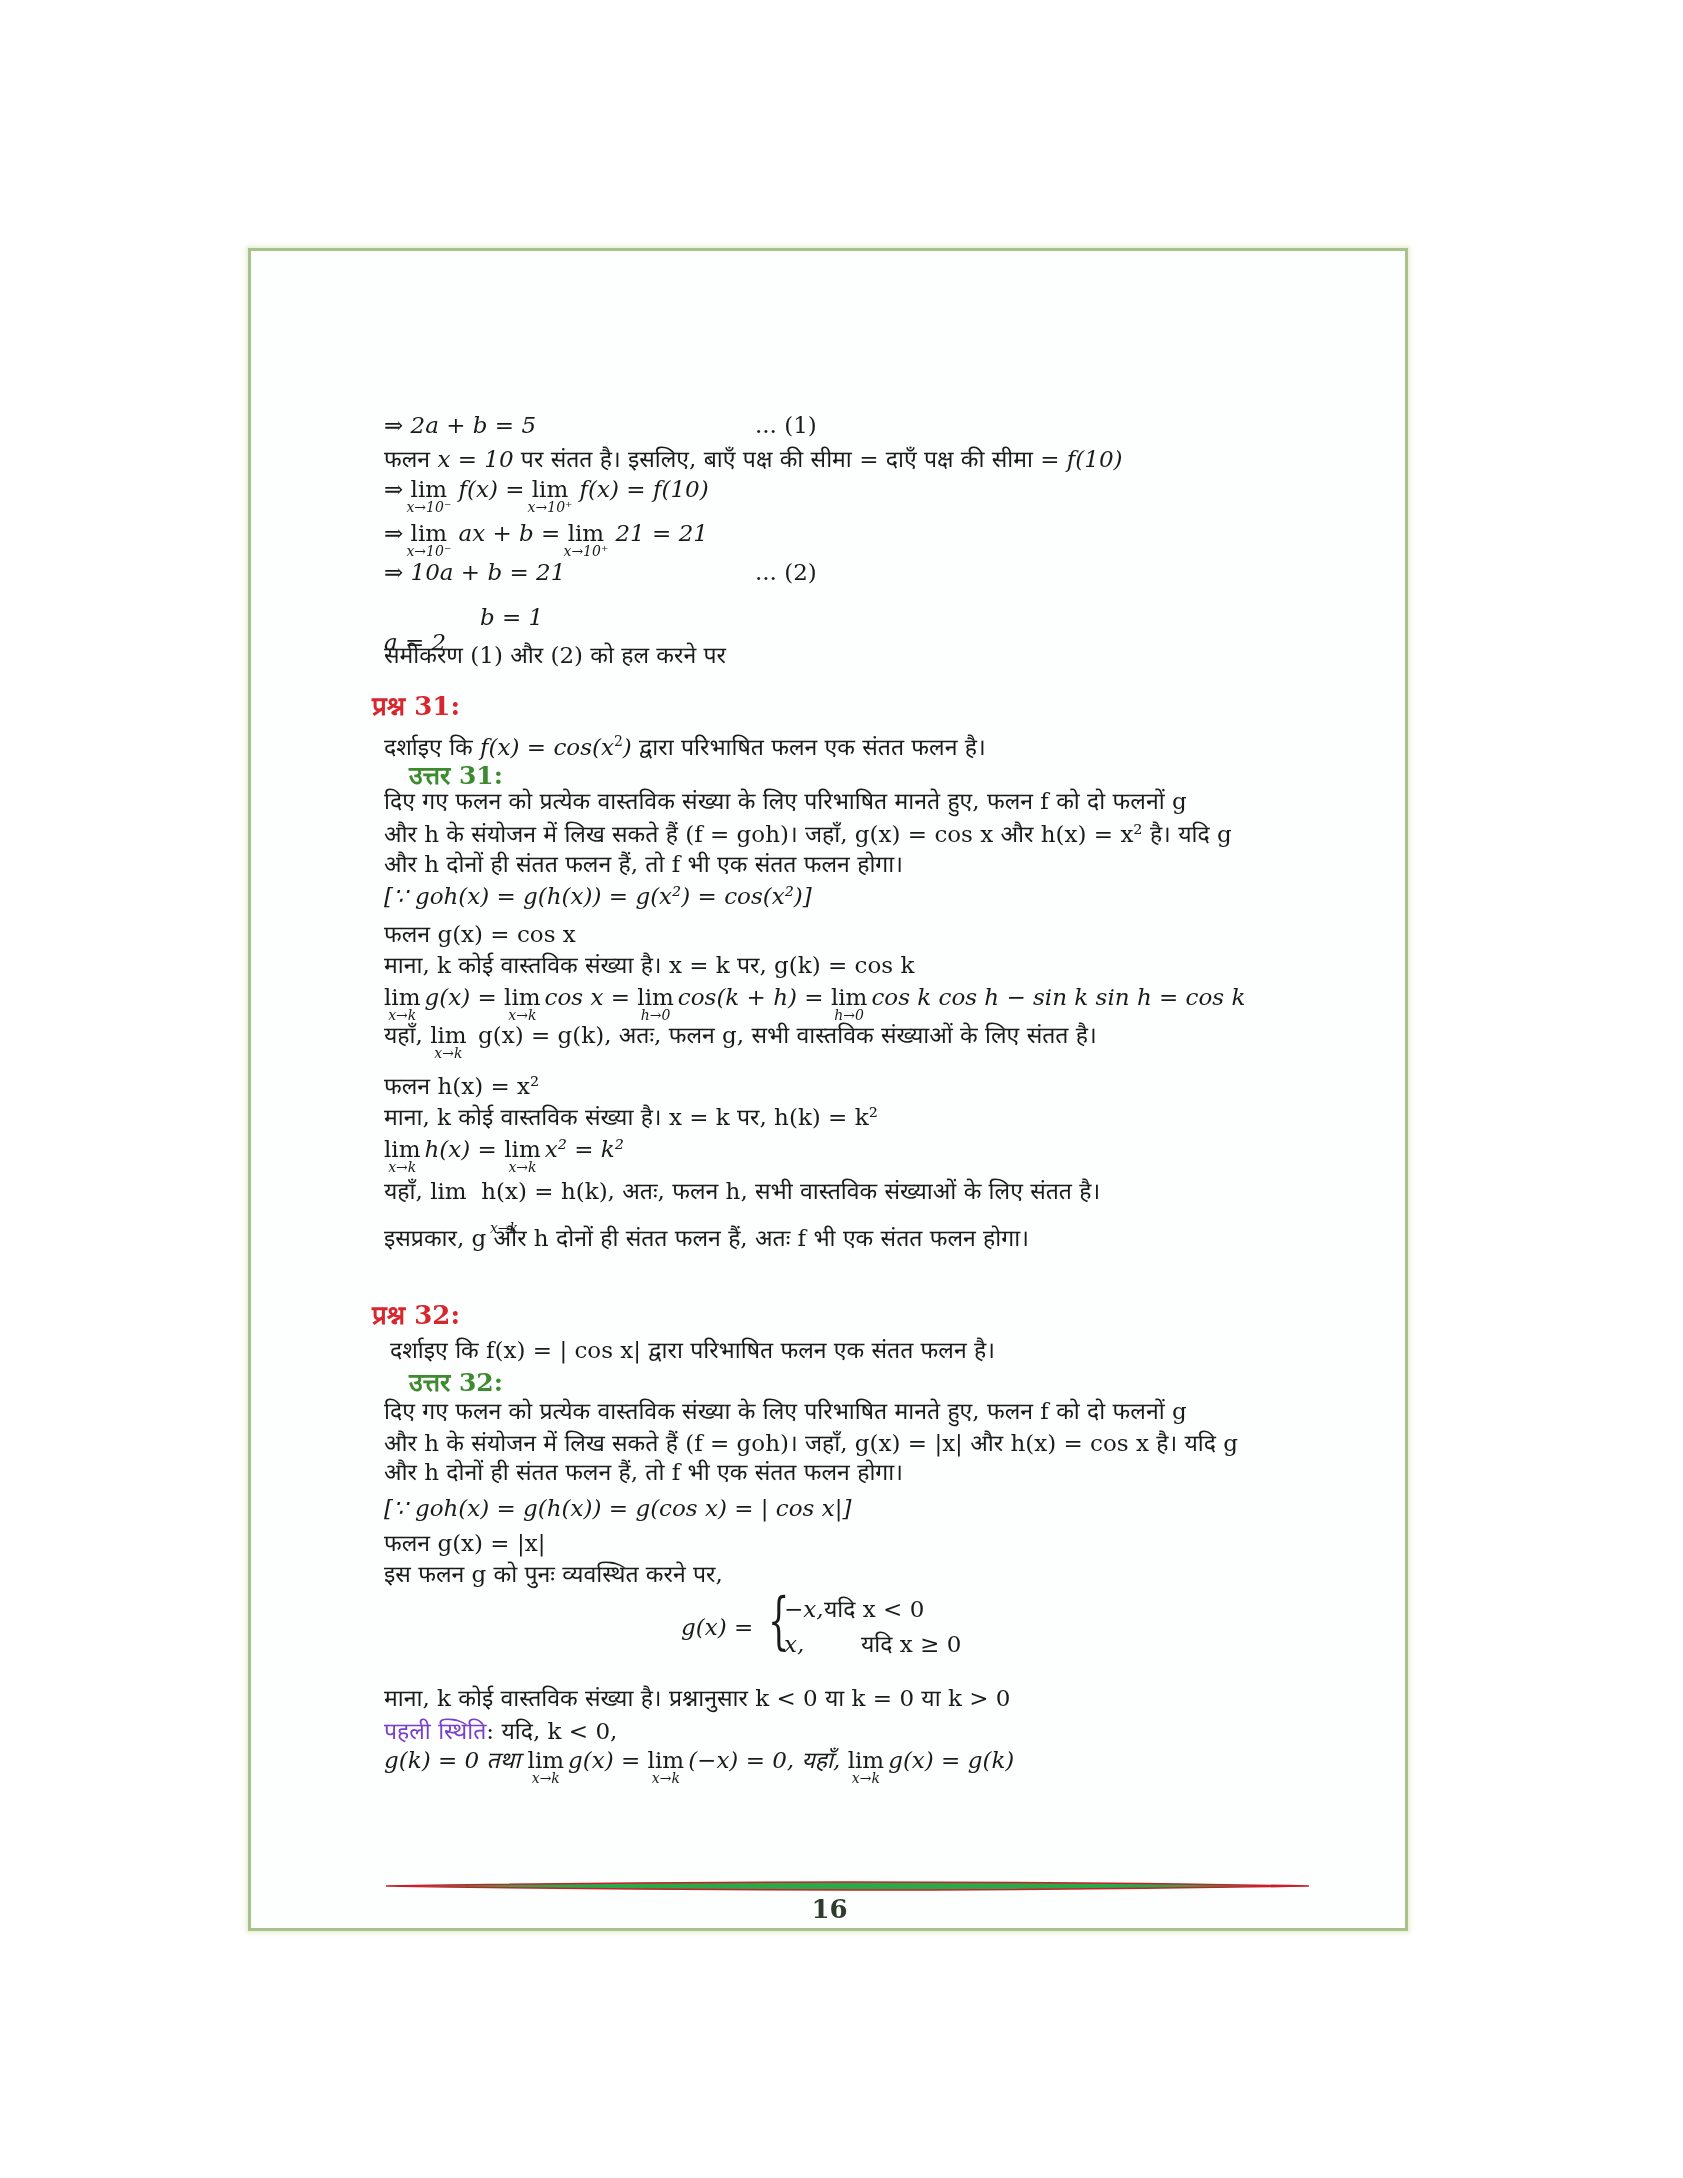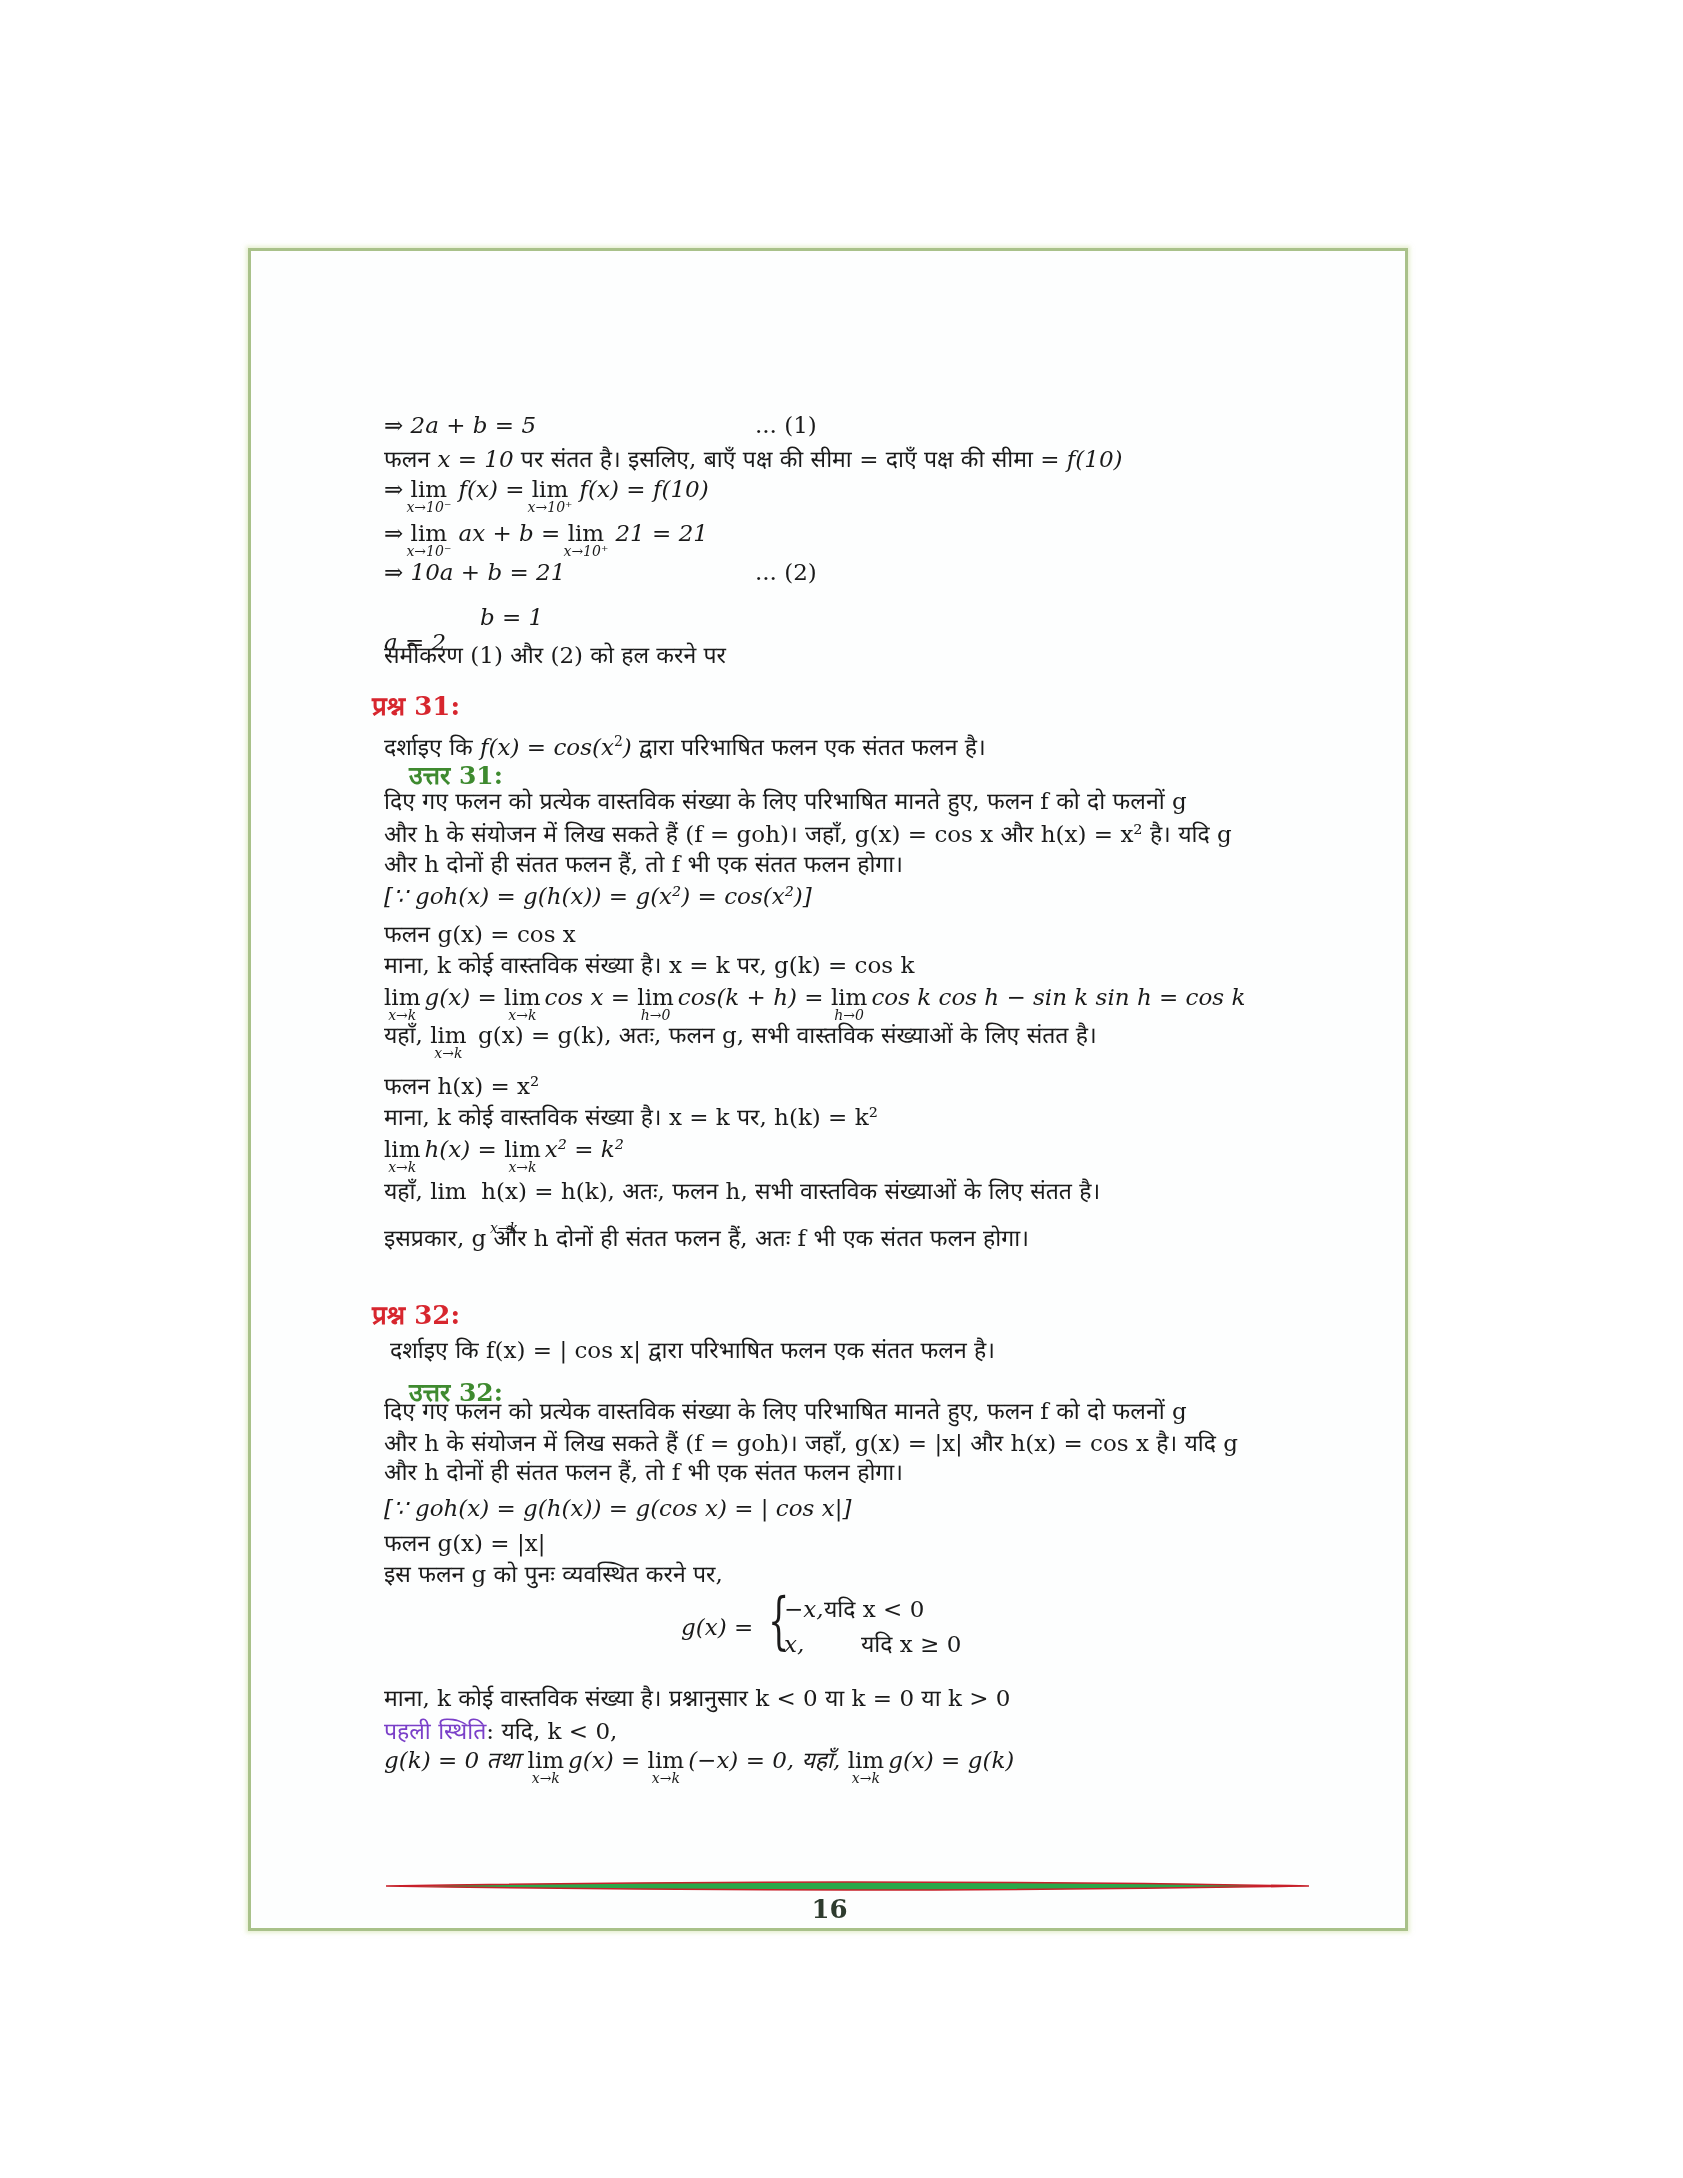--- a/index.html
+++ b/index.html
@@ -123,21 +123,21 @@
 <div class="ln" style="left:384px; top:1180px;">
   <span>यहाँ, lim</span>
   <span class="lim" style="width:0;margin:0"><span></span><span class="sub" style="left:30px">x→k</span></span>
   <span>h(x) = h(k), अतः, फलन h, सभी वास्तविक संख्याओं के लिए संतत है।</span>
 </div>
 
 <div class="ln" style="left:384px; top:1227px;">इसप्रकार, g और h दोनों ही संतत फलन हैं, अतः f भी एक संतत फलन होगा।</div>
 
 <div class="ln q-head" style="left:372px; top:1302px;">प्रश्न 32:</div>
 <div class="ln" style="left:384px; top:1339px;margin-left:6px;">दर्शाइए कि f(x) = | cos x| द्वारा परिभाषित फलन एक संतत फलन है।</div>
-<div class="ln a-head" style="left:409px; top:1370px;margin-top:10px;">उत्तर 32:</div>
+<div class="ln a-head" style="left:409px; top:1370px;">उत्तर 32:</div>
 
 <div class="ln" style="left:384px; top:1400px;">दिए गए फलन को प्रत्येक वास्तविक संख्या के लिए परिभाषित मानते हुए, फलन f को दो फलनों g</div>
 <div class="ln" style="left:384px; top:1432px;">और h के संयोजन में लिख सकते हैं (f = goh)। जहाँ, g(x) = |x| और h(x) = cos x है। यदि g</div>
 <div class="ln" style="left:384px; top:1461px;">और h दोनों ही संतत फलन हैं, तो f भी एक संतत फलन होगा।</div>
 <div class="ln m" style="left:384px; top:1497px;">[∵ goh(x) = g(h(x)) = g(cos x) = | cos x|]</div>
 <div class="ln" style="left:384px; top:1532px;">फलन g(x) = |x|</div>
 <div class="ln" style="left:384px; top:1563px;">इस फलन g को पुनः व्यवस्थित करने पर,</div>
 
 <div class="ln m" style="left:681px; top:1616px;">g(x) =</div>
 <div class="brace" style="left:768px; top:1590px;">{</div>

